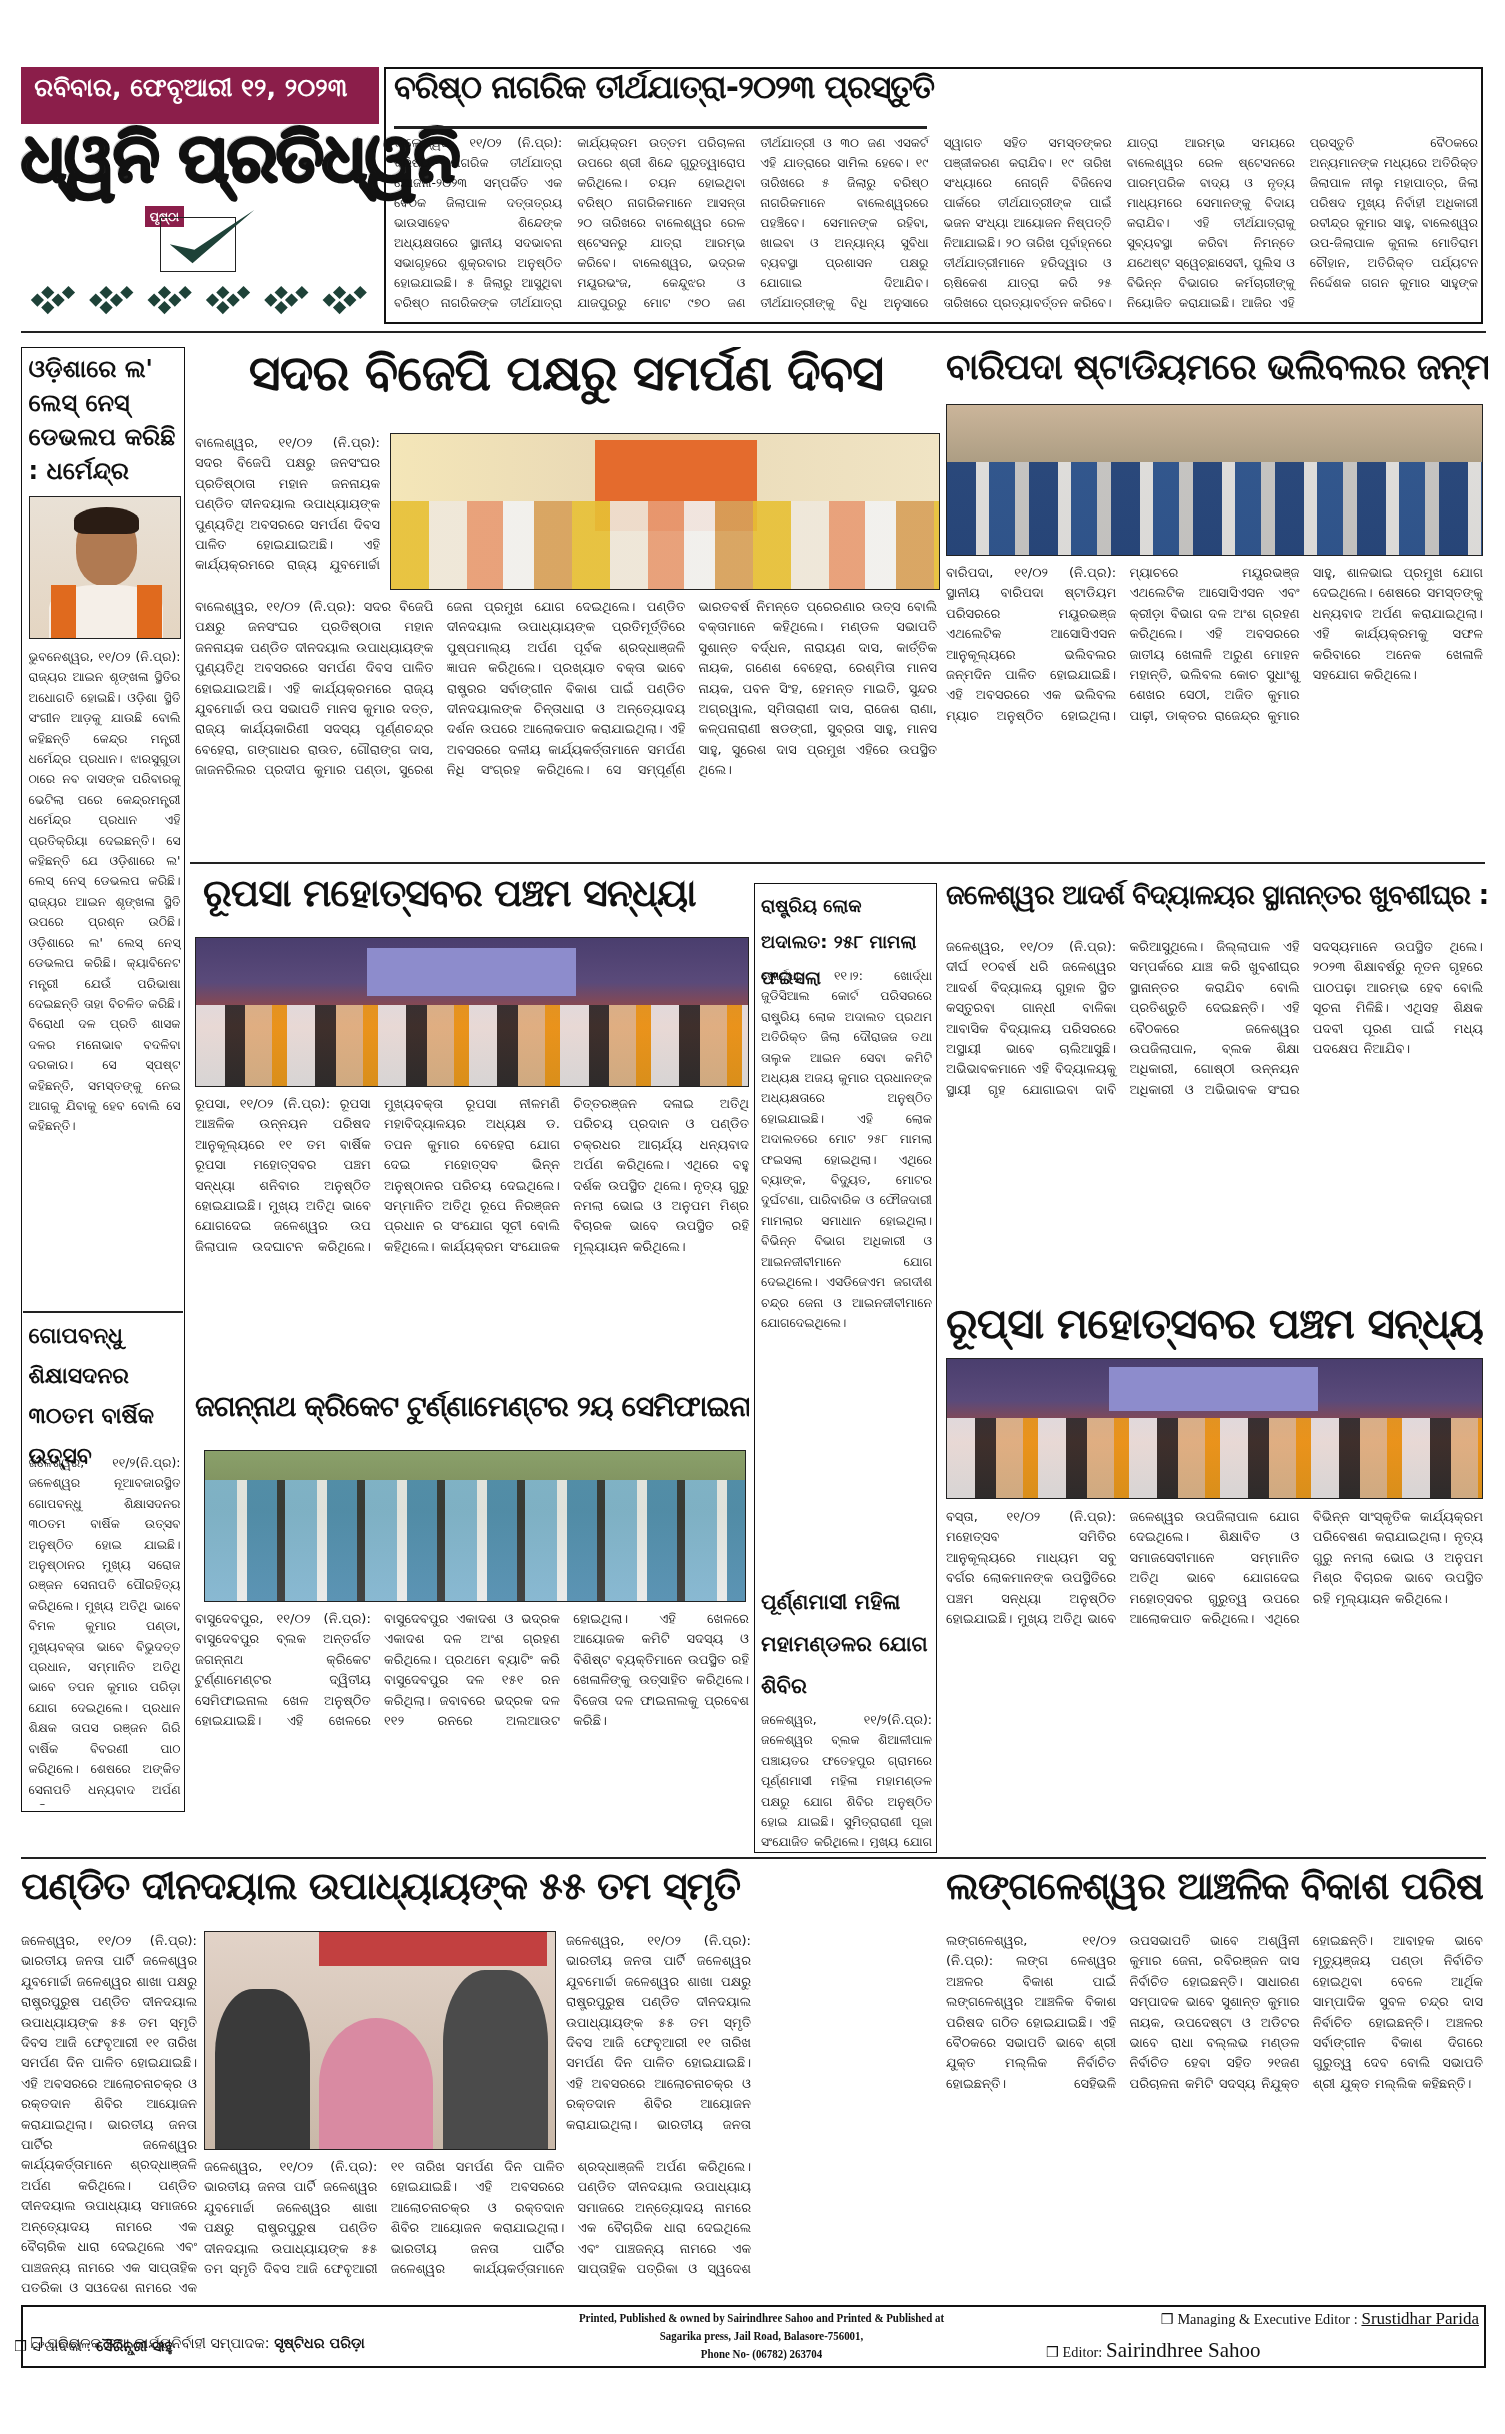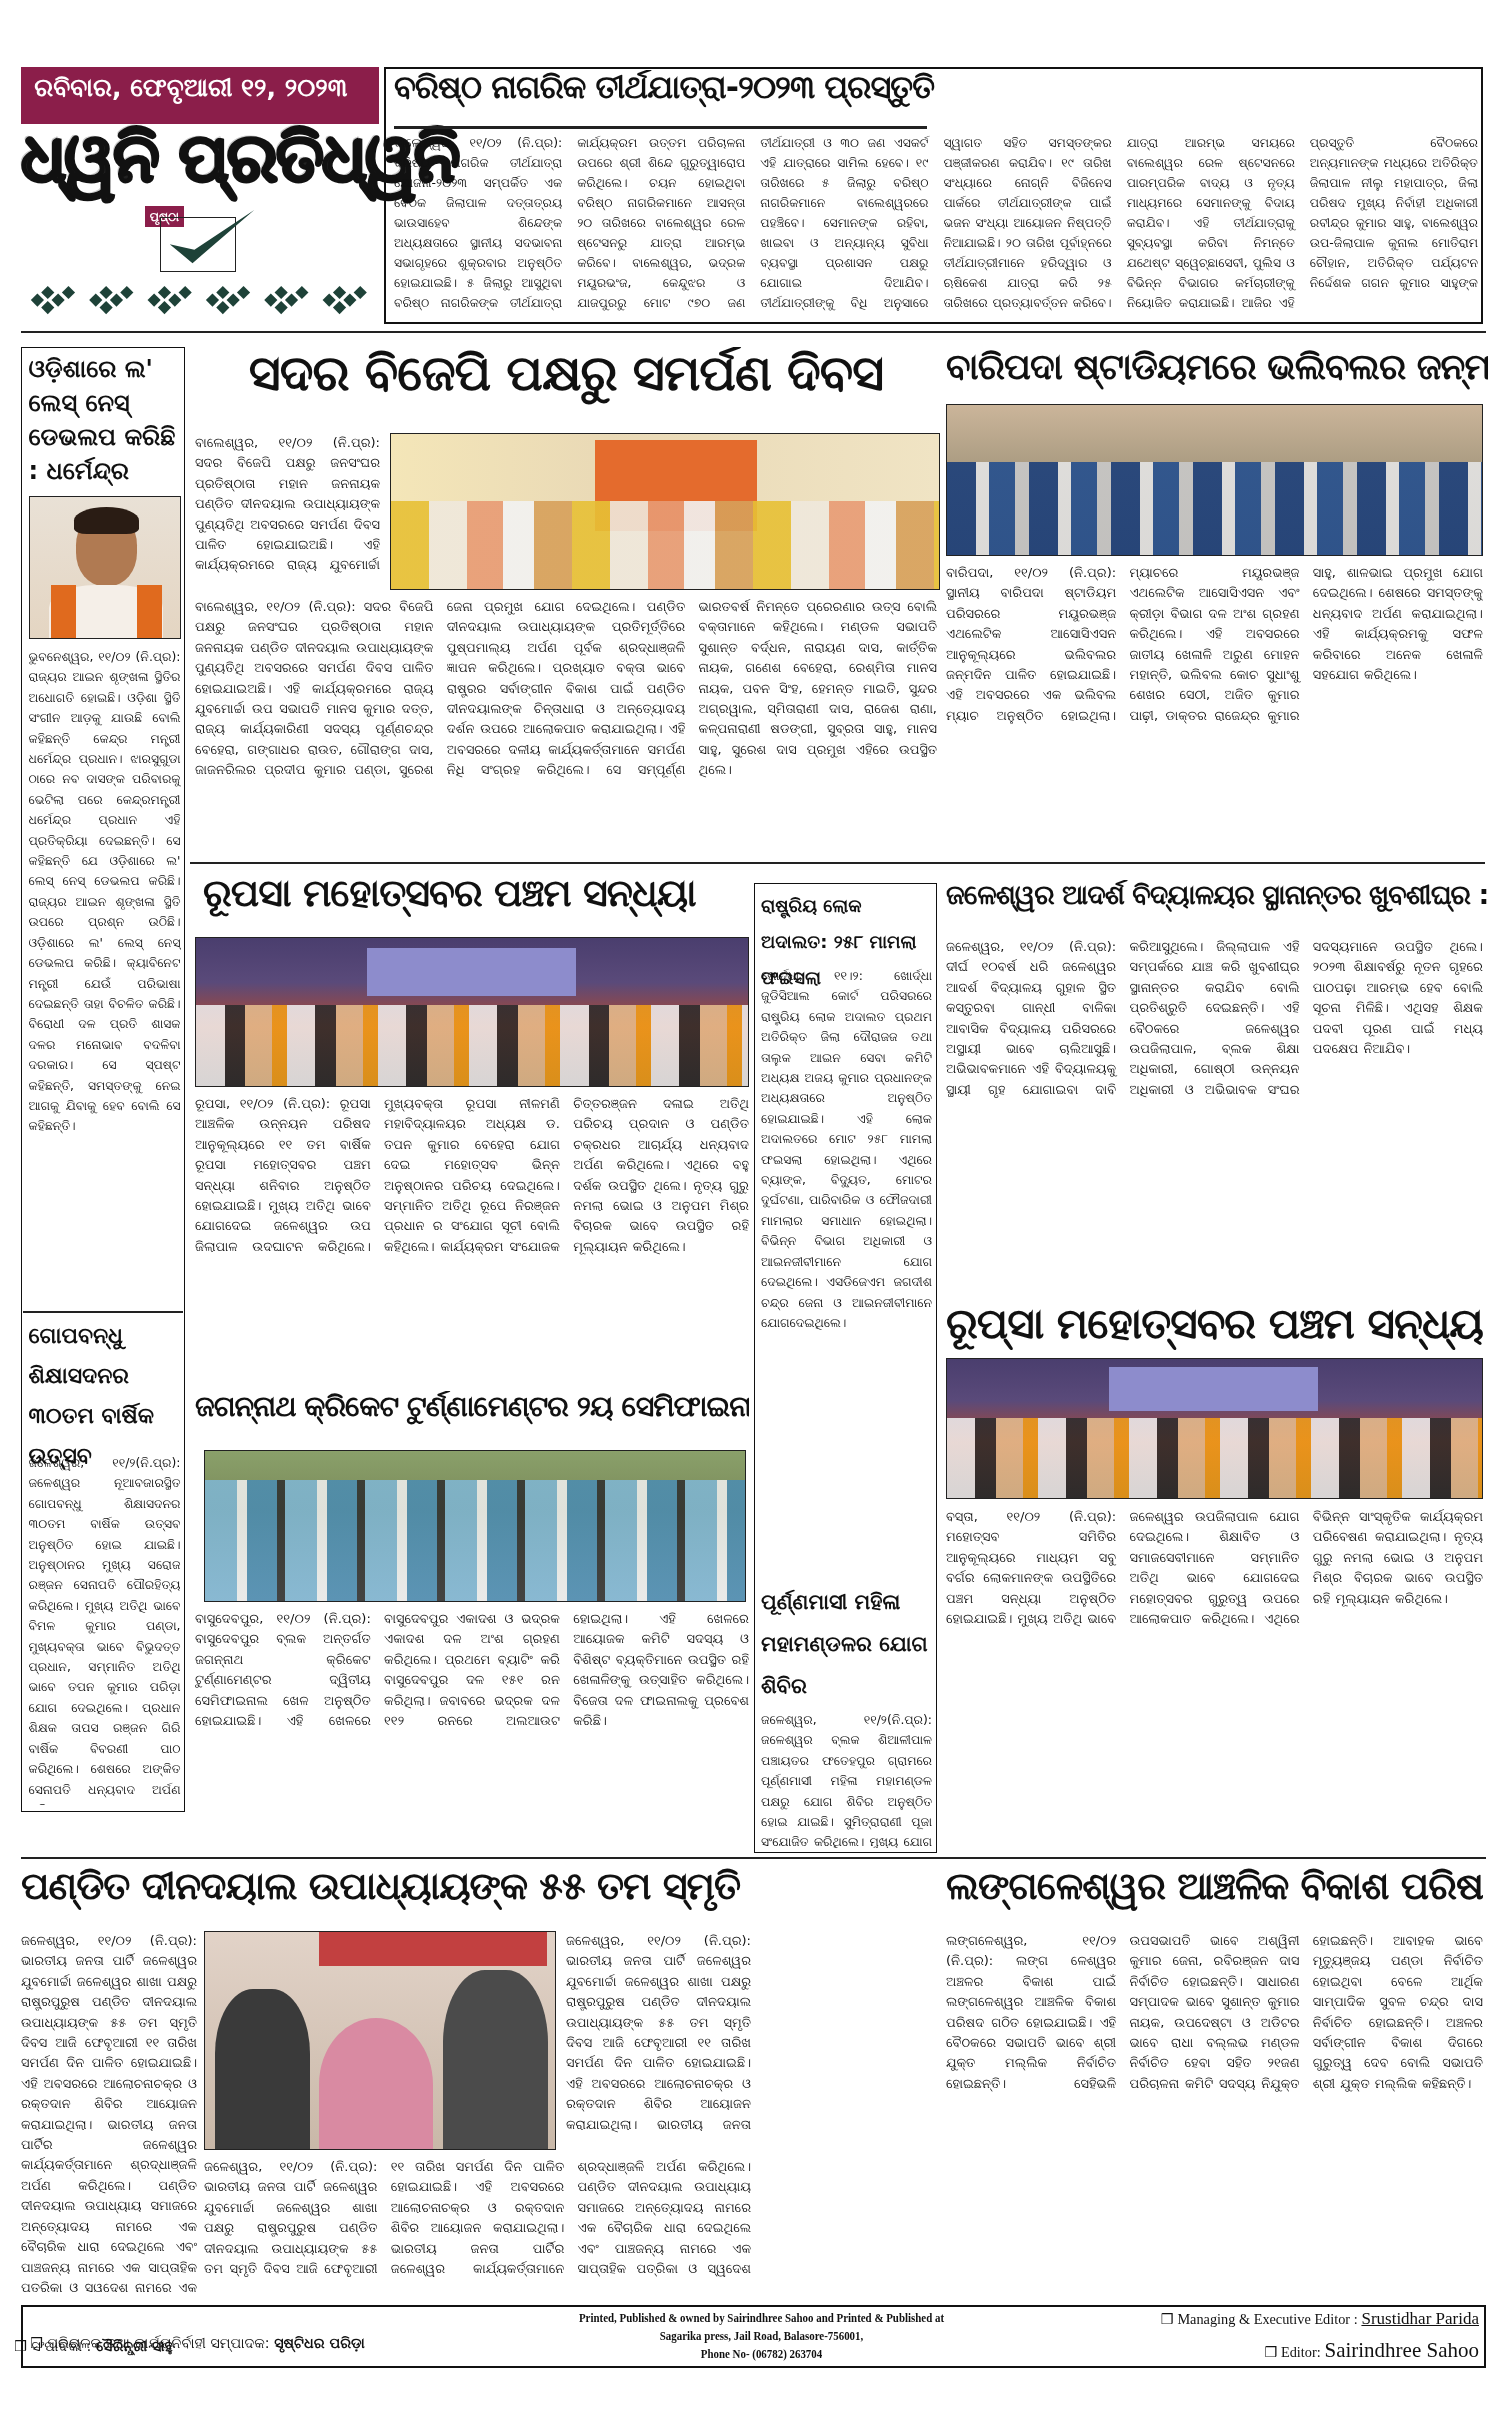--- a/index.html
+++ b/index.html
@@ -166,18 +166,18 @@
 <div class="abs serif" style="left:457px;top:2309px;width:609px;height:57px;text-align:center;font-size:13.3px;line-height:18px;font-weight:bold;transform:scaleX(.82);">
   <div>Printed, Published &amp; owned by Sairindhree Sahoo and Printed &amp; Published at</div>
   <div>Sagarika press, Jail Road, Balasore-756001,</div>
   <div>Phone No- (06782) 263704</div>
 </div>
 <div class="abs serif" style="left:1046px;top:2309px;width:433px;height:28.5px;text-align:right;white-space:nowrap;">
   <span style="font-size:14.3px;">❒</span>
   <span style="font-size:14.3px;">Managing &amp;  Executive Editor :</span>
   <span style="font-size:17px;text-decoration:underline;">Srustidhar Parida</span>
 </div>
-<div class="abs serif" style="left:1046px;top:2338px;width:433px;height:28.5px;text-align:right;white-space:nowrap;">
+<div class="abs serif" style="left:1046px;top:2338px;width:433px;height:28.5px;white-space:nowrap;">
   <span style="font-size:14.3px;">❒</span>
   <span style="font-size:14.3px;">Editor:</span>
   <span style="font-size:21px;">Sairindhree Sahoo</span>
 </div>
 
 
 </body></html>

